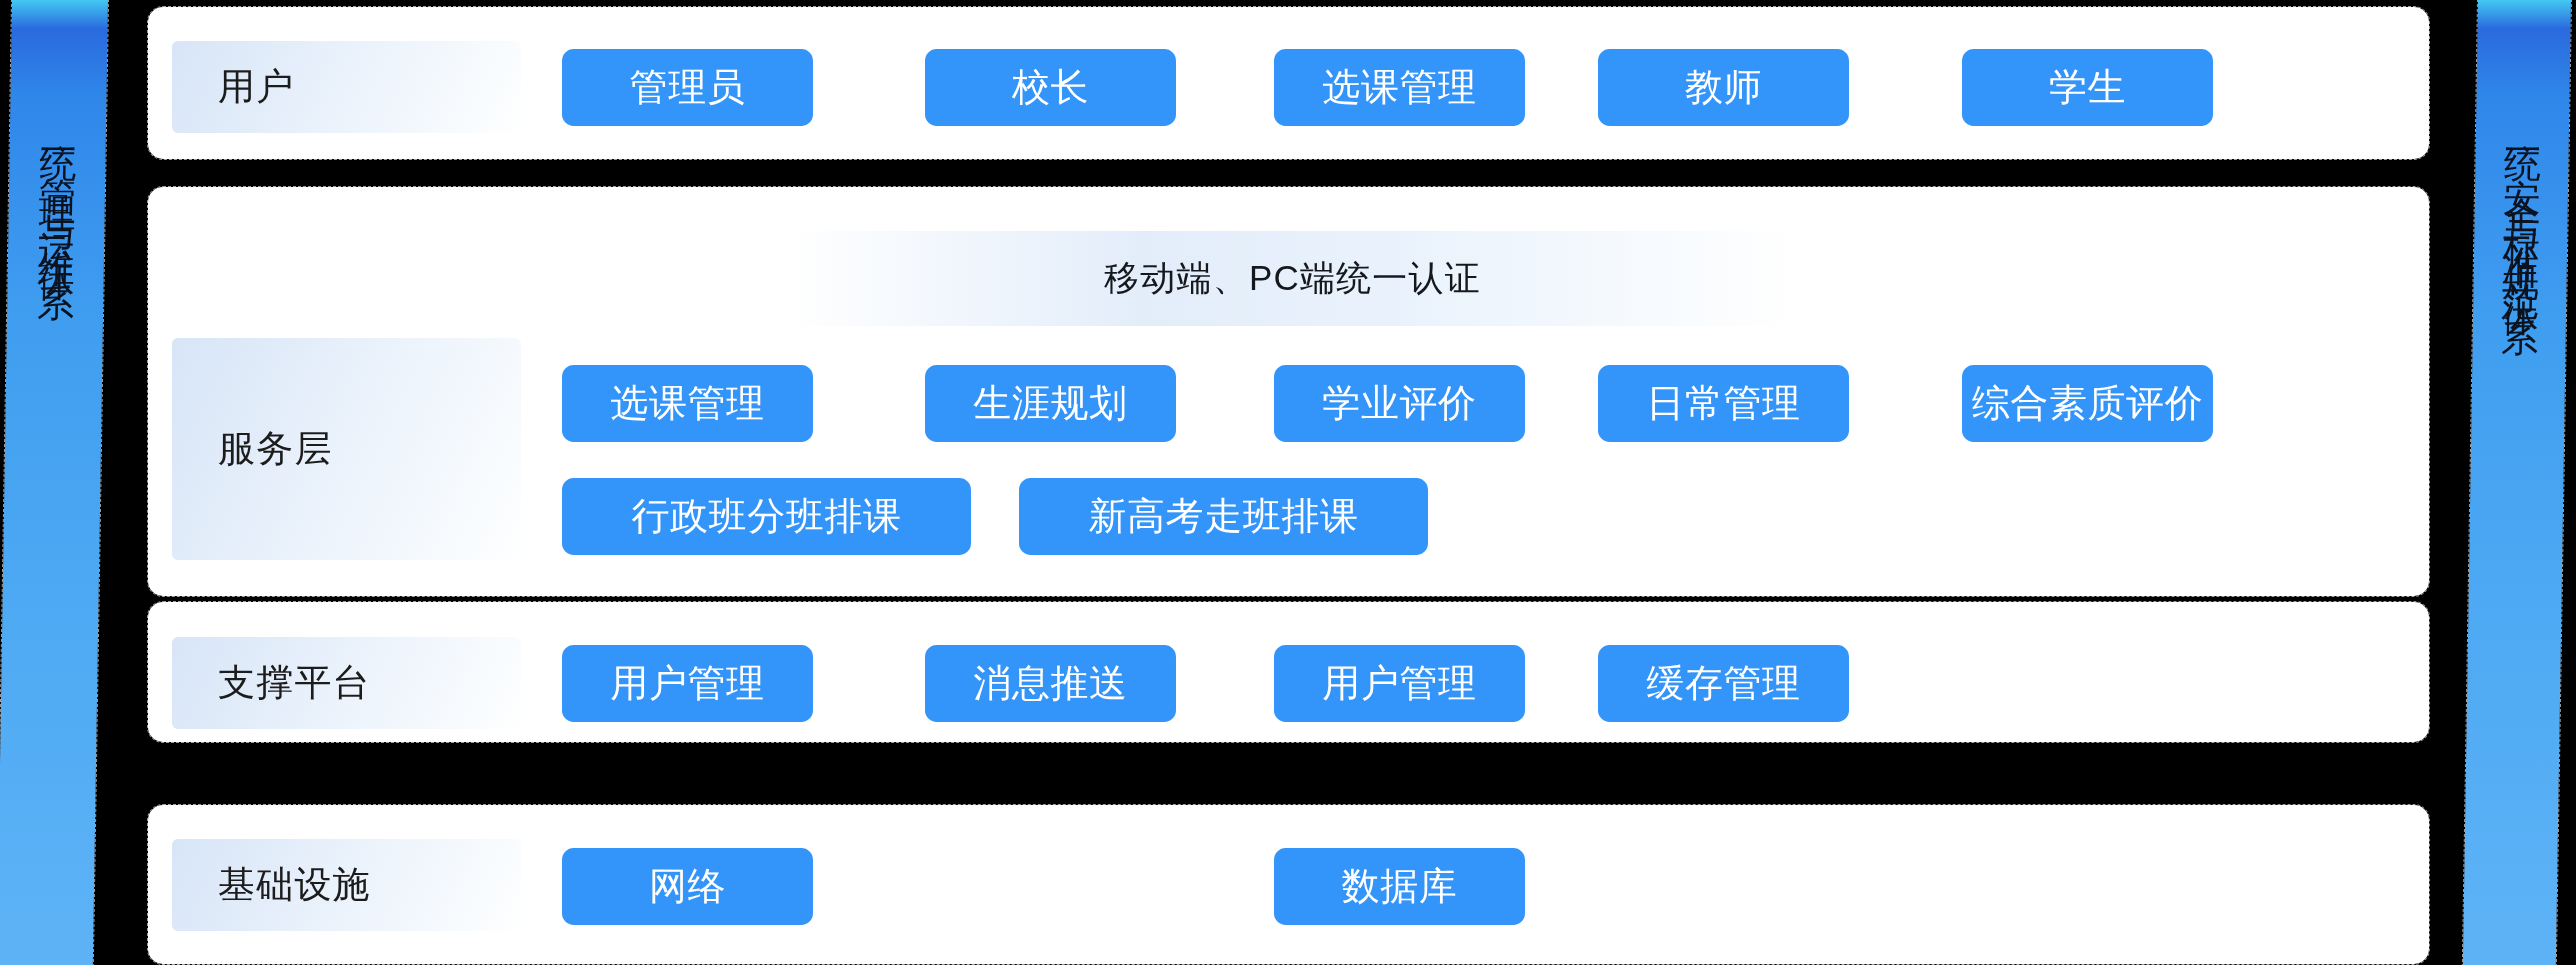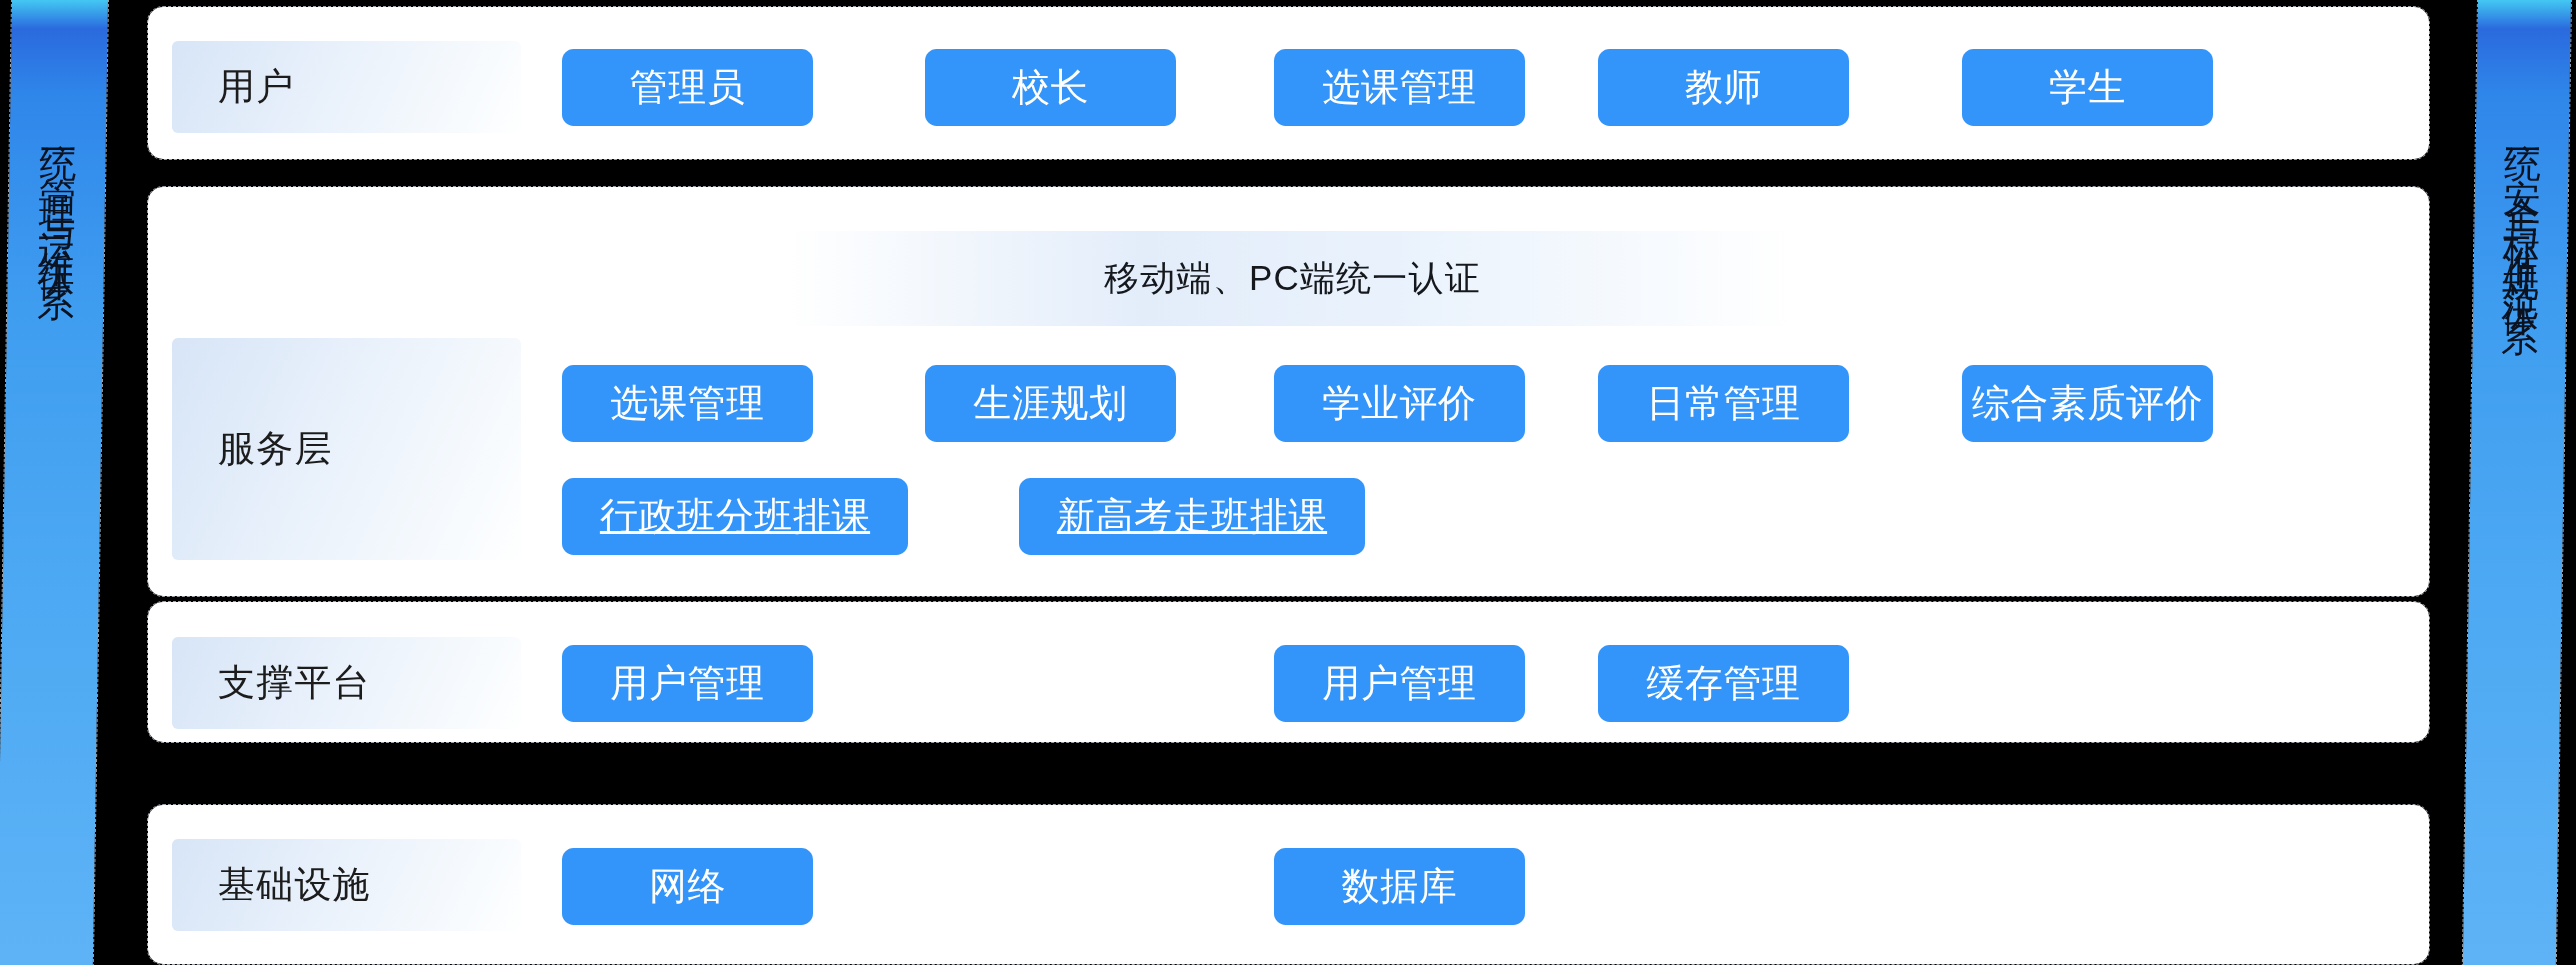--- a/index.html
+++ b/index.html
@@ -101,21 +101,21 @@
     background: var(--chip-blue, #3394f9);
     border-radius: 11.7px;
     color: var(--chip-text, #fff);
     font-size: 38px;
     display: flex;
     align-items: center;
     justify-content: center;
     letter-spacing: 0.6px;
     white-space: nowrap;
   }
-  .chip.wide { width: 346px; text-decoration: underline; }
+  .chip.wide { width: 409px; }
 
   
   .col1 { left: 414px;  }
   .col2 { left: 777px; }
   .col3 { left: 1126px; }
   .col4 { left: 1450px; }
   .col5 { left: 1814px; }
   .colw2 { left: 871px; }
 
   .card-users   .chip { top: 42px; }
@@ -154,20 +154,21 @@
     <div class="chip row-a col3">学业评价</div>
     <div class="chip row-a col4">日常管理</div>
     <div class="chip row-a col5">综合素质评价</div>
     <div class="chip wide row-b col1">行政班分班排课</div>
     <div class="chip wide row-b colw2">新高考走班排课</div>
   </div>
 
   <div class="card card-support">
     <div class="layer-label">支撑平台</div>
     <div class="chip col1">用户管理</div>
+    <div class="chip col2">消息推送</div>
     <div class="chip col3">用户管理</div>
     <div class="chip col4">缓存管理</div>
   </div>
 
   <div class="card card-infra">
     <div class="layer-label">基础设施</div>
     <div class="chip col1">网络</div>
     <div class="chip col3">数据库</div>
   </div>
 

